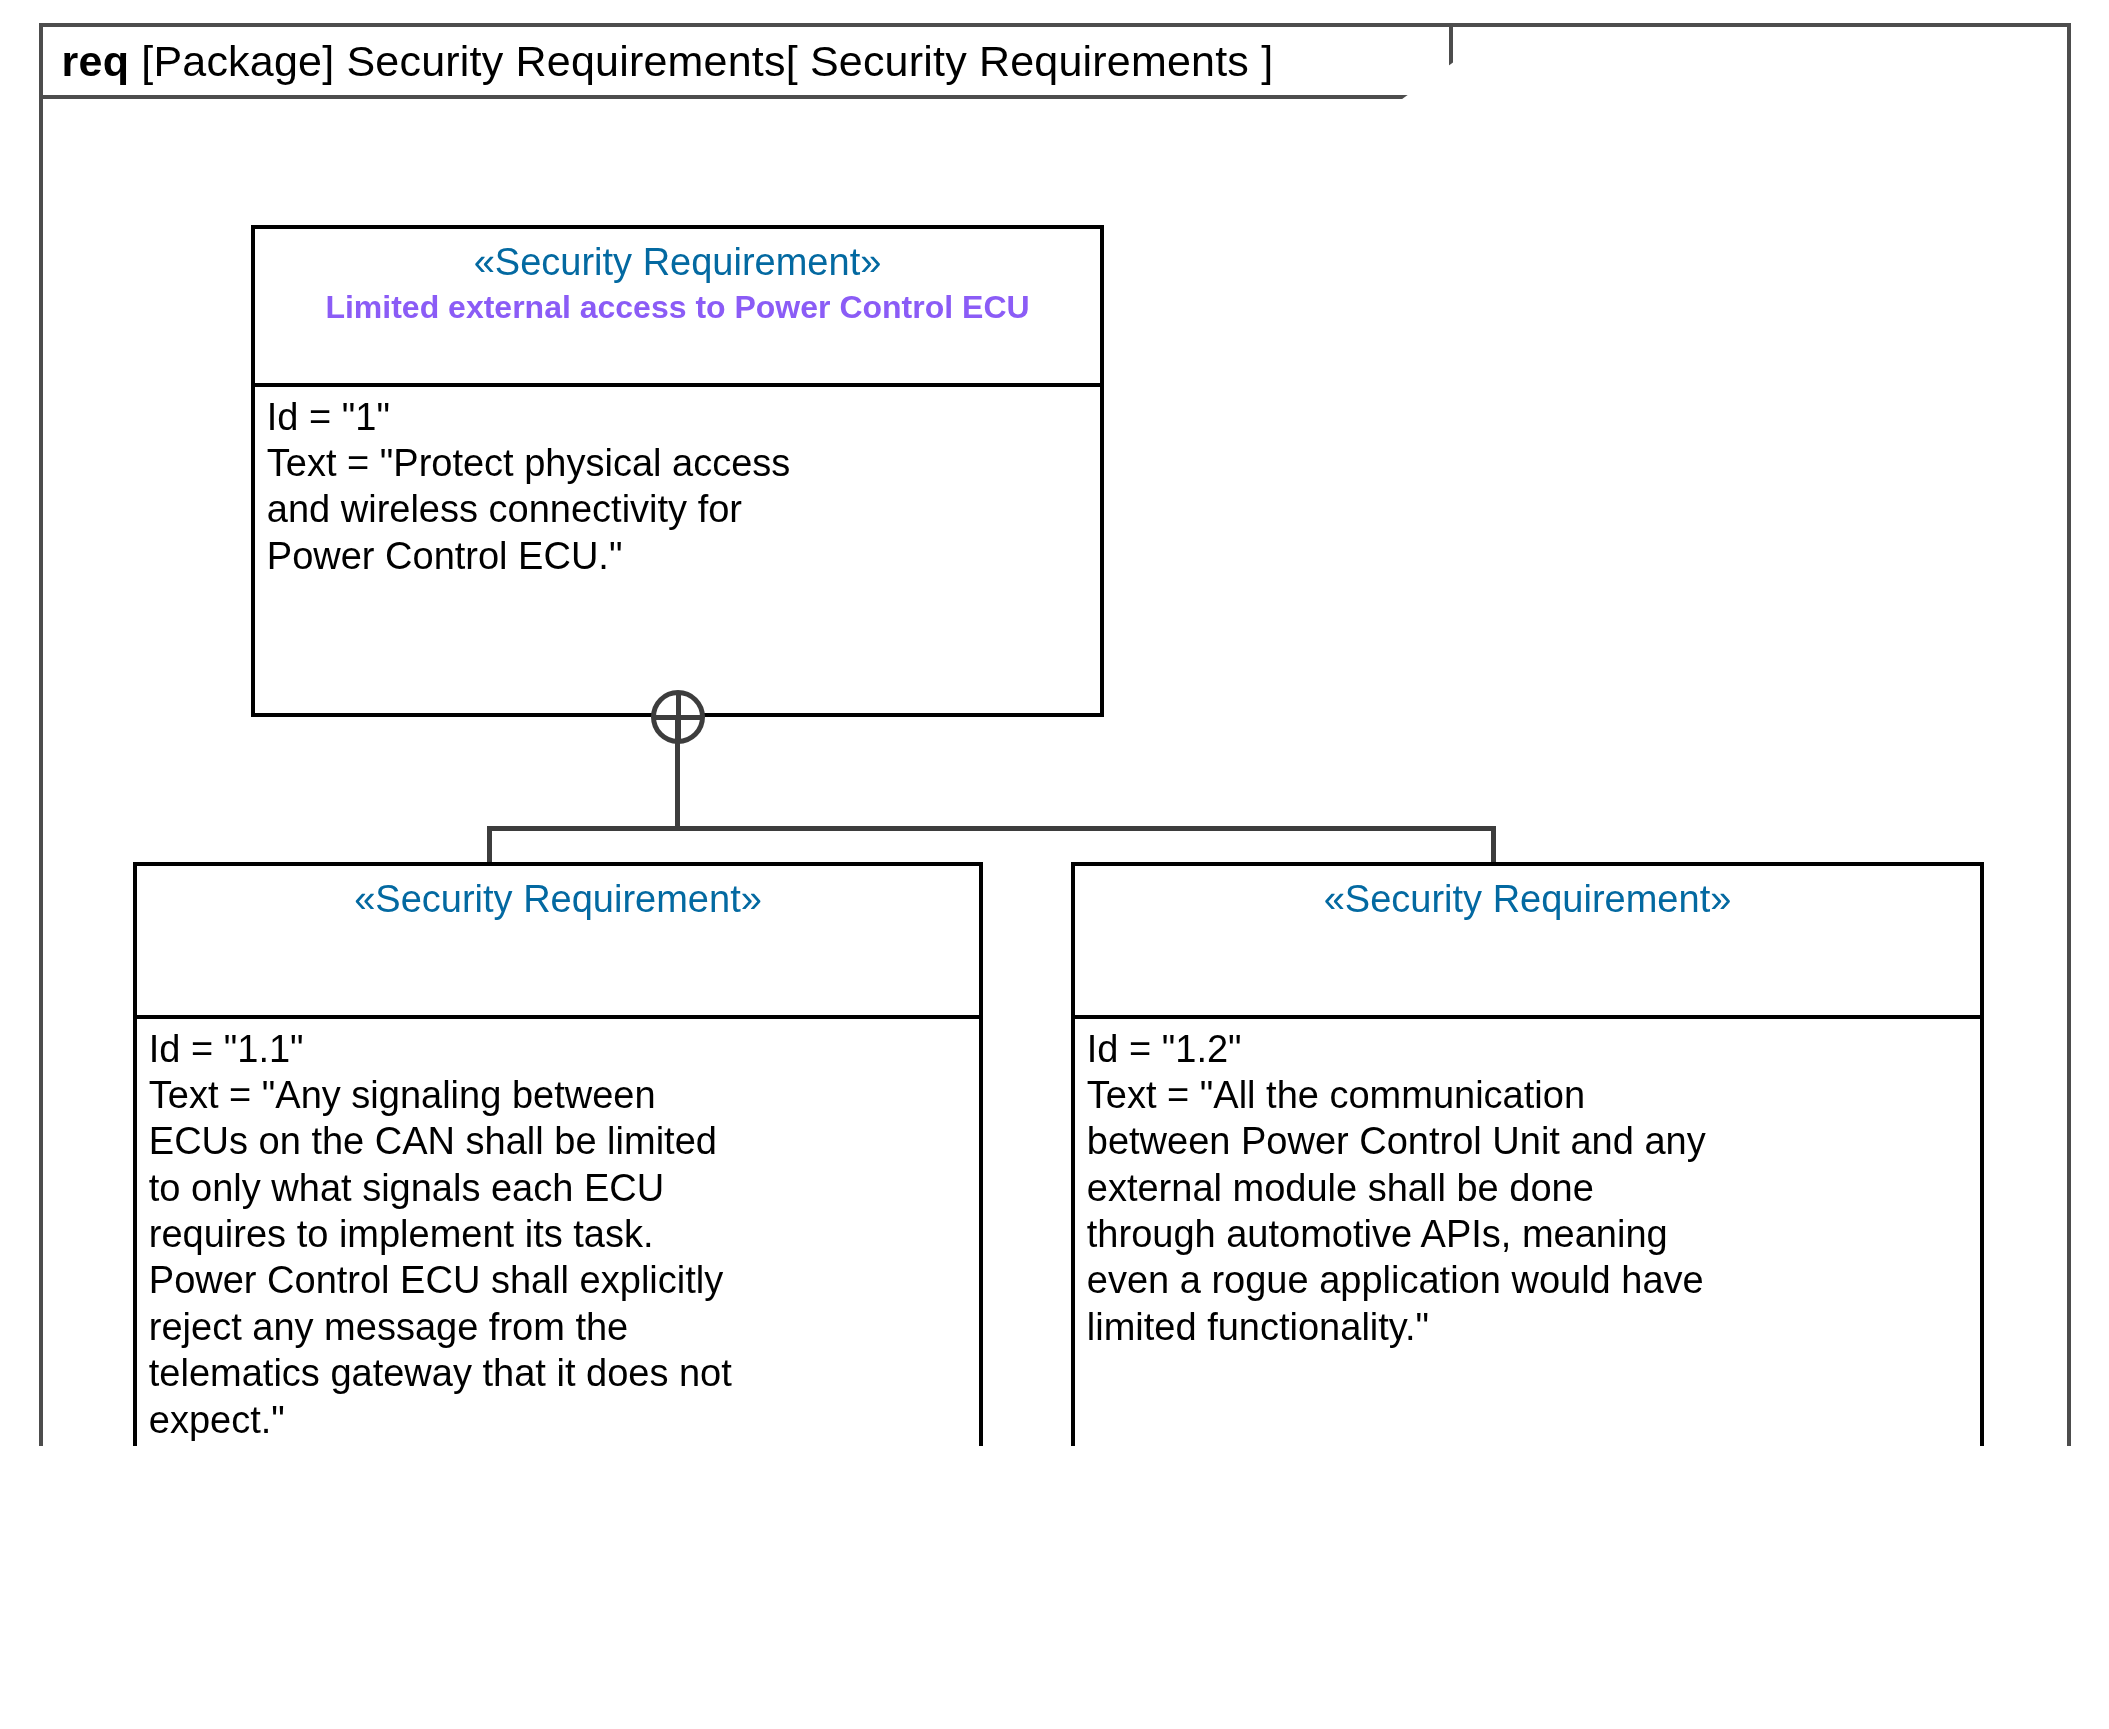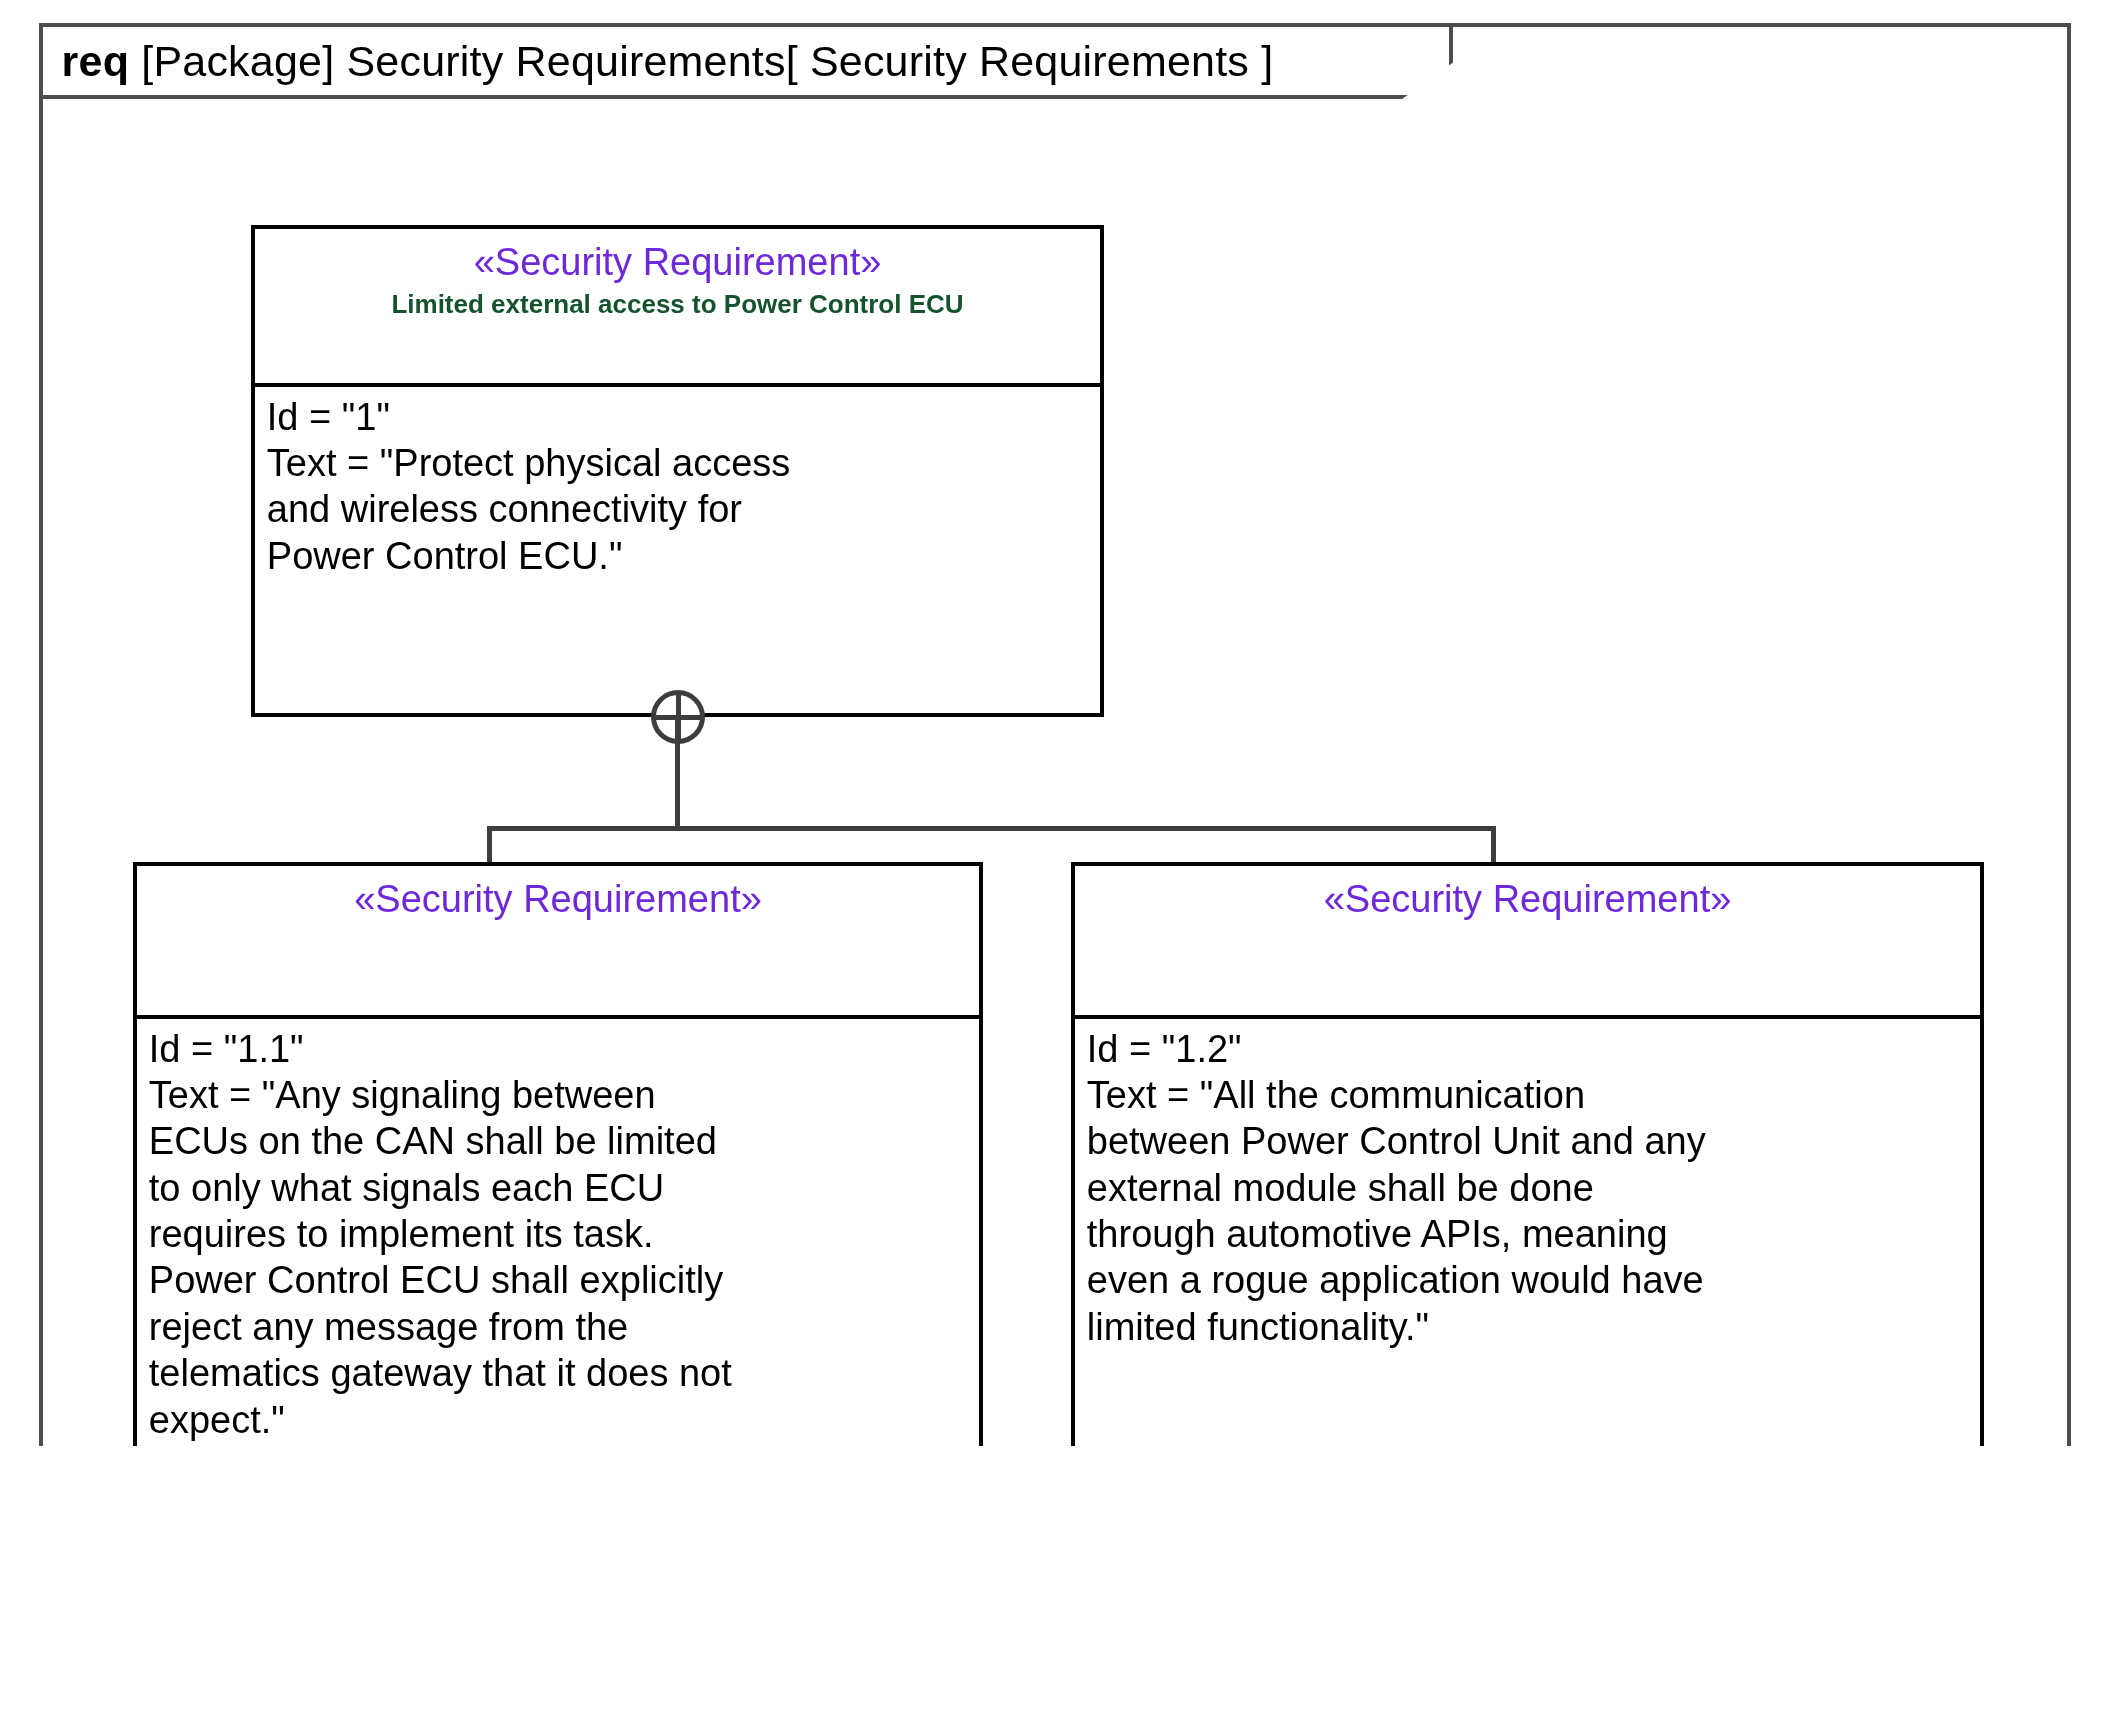--- a/index.html
+++ b/index.html
@@ -69,27 +69,27 @@
   }
   .req-head {
     box-sizing: border-box;
     padding: 11.8px 15px 13.5px 15px;
     text-align: center;
     border-bottom: 4.2px solid #000000;
   }
   .stereotype {
     font-size: 38px;
     line-height: 1.12;
-    color: #6d28d9;
+    color: #0369a1;
   }
   .req-title {
-    font-size: 26px;
+    font-size: 32px;
     line-height: 1.12;
     font-weight: bold;
-    color: #14532d;
+    color: #8b5cf6;
     margin-top: 6.7px;
   }
   .req-body {
     box-sizing: border-box;
     padding: 6.7px 11.8px 8.4px 11.8px;
     font-size: 38px;
     line-height: 1.22;
     color: #000000;
     white-space: pre-wrap;
     text-align: left;

